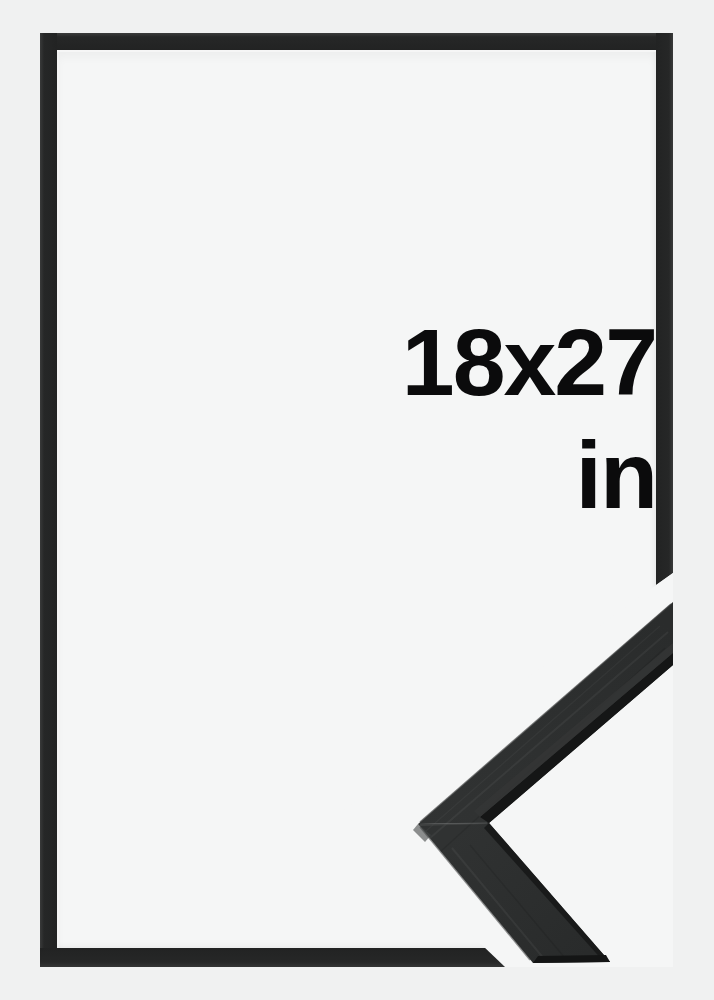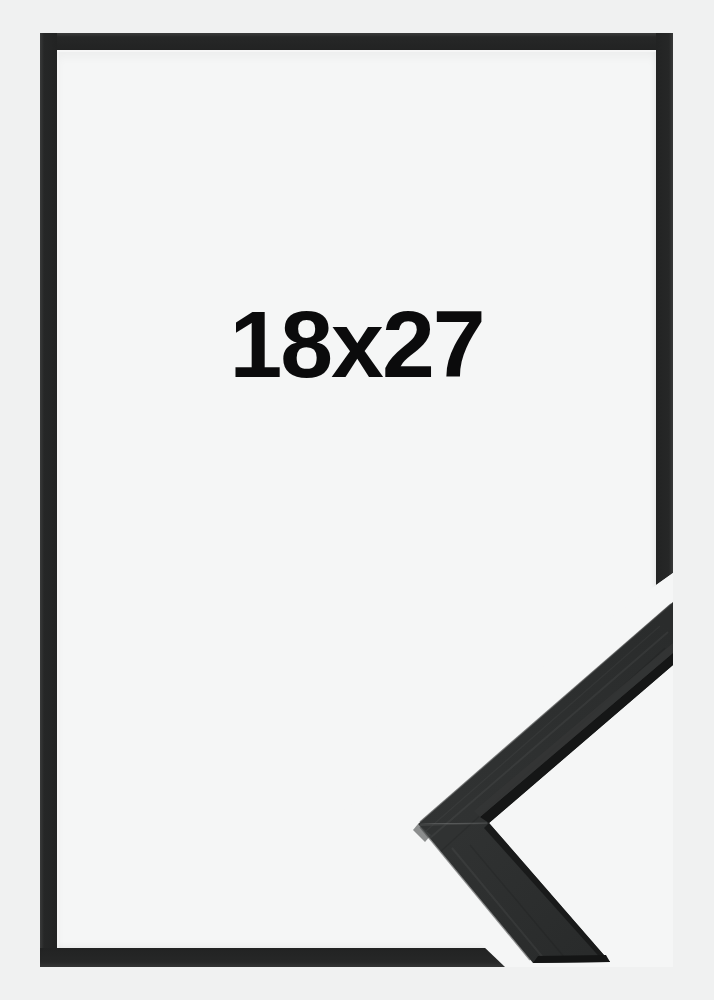--- a/index.html
+++ b/index.html
@@ -51,23 +51,23 @@
   .bar-bottom {
     left: 40px; top: 948px; width: 468px; height: 19px;
     background: linear-gradient(to top, #343535 0px, #262727 5px, #222323 100%);
     
     clip-path: polygon(0 0, 450px 0, 468px 100%, 0 100%);
   }
   
   .size-label {
     position: absolute;
     left: 57px;
-    top: 288px;
+    top: 306px;
     width: 599px;
-    text-align: center;
+    text-align: right;
     color: #0b0b0c;
     font-weight: 700;
     font-size: 95px;
     line-height: 113px;
     letter-spacing: -2px;
     white-space: pre;
   }
   
   .corner-photo-bg {
     position: absolute;
@@ -86,21 +86,21 @@
 
 <div class="stage">
 
   <div class="frame-interior"></div>
 
   <div class="bar bar-top"></div>
   <div class="bar bar-left"></div>
   <div class="bar bar-right"></div>
   <div class="bar bar-bottom"></div>
 
-  <div class="size-label"><span>18x27</span><br></div>
+  <div class="size-label"><span>18x27</span><br><span>in</span></div>
 
   <div class="corner-photo-bg"></div>
 
   <svg class="corner-photo-svg" width="714" height="1000" viewBox="0 0 714 1000">
     <defs>
       <linearGradient id="legUpper" gradientUnits="userSpaceOnUse" x1="430" y1="830" x2="673" y2="630">
         <stop offset="0" stop-color="#313333"></stop>
         <stop offset="1" stop-color="#2a2c2c"></stop>
       </linearGradient>
       <linearGradient id="legLower" gradientUnits="userSpaceOnUse" x1="450" y1="840" x2="575" y2="965">

